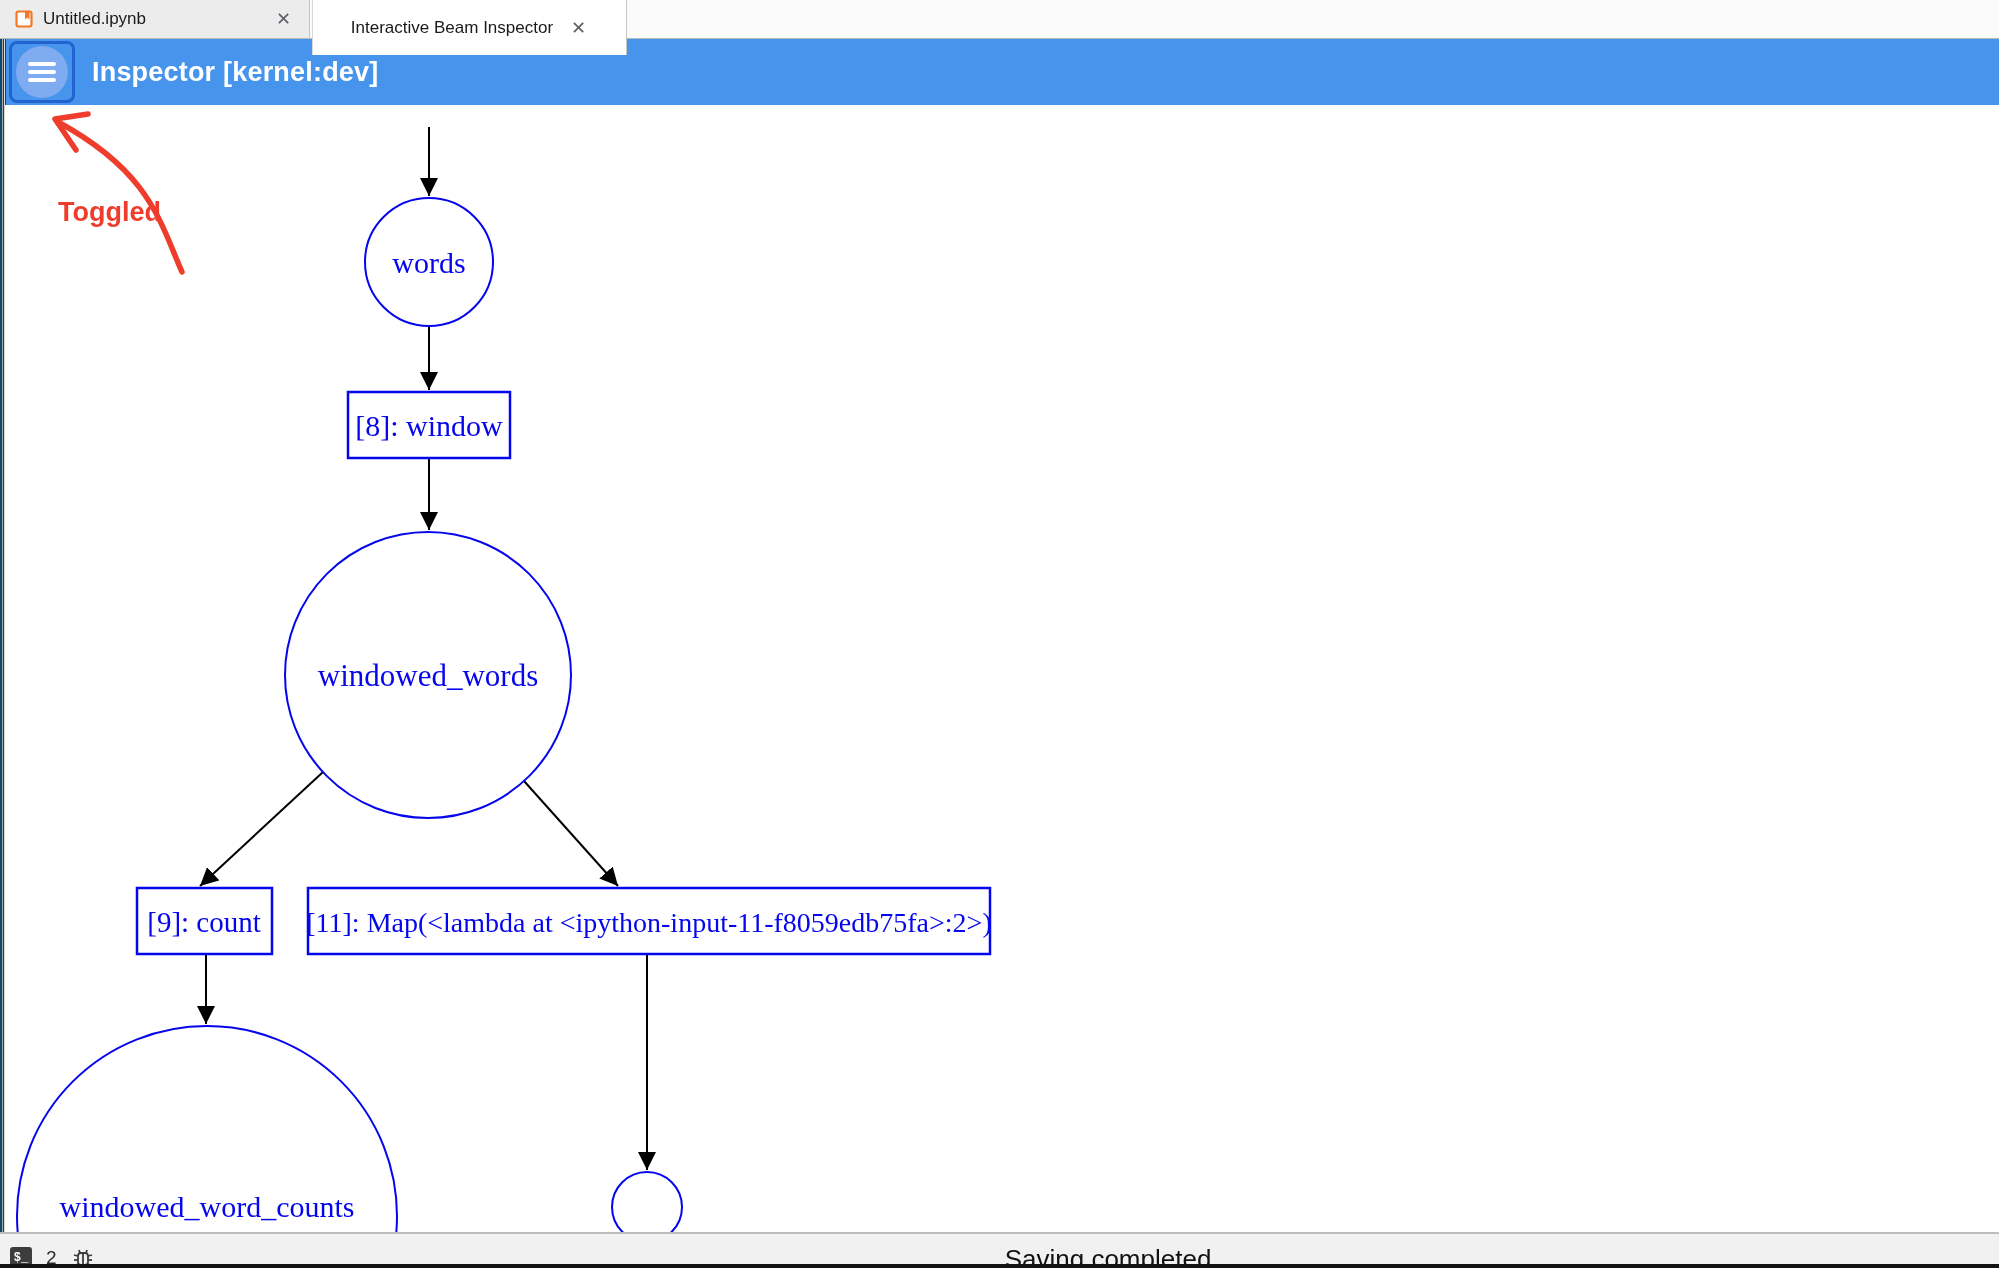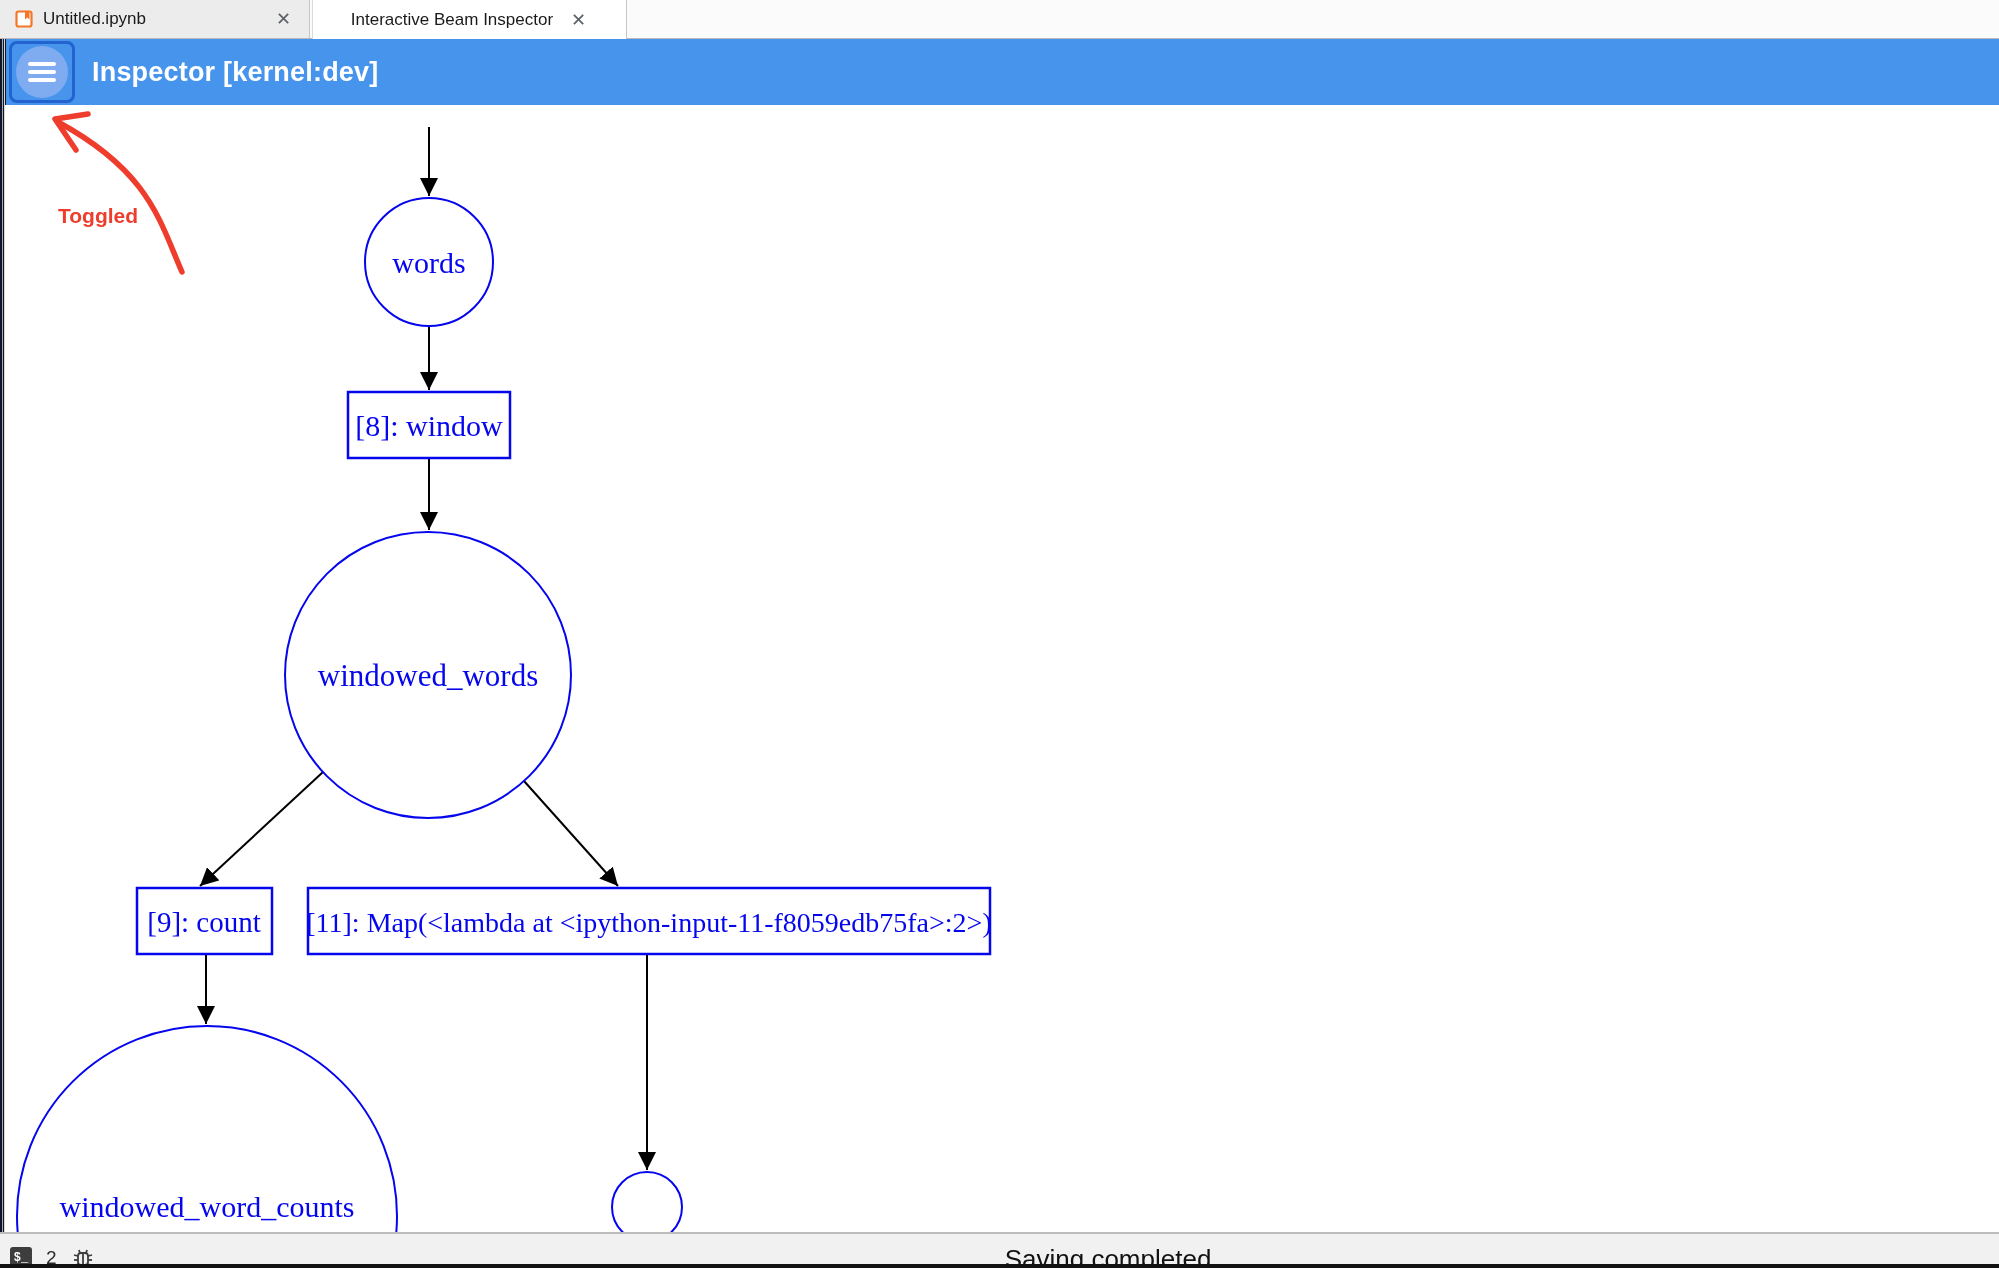--- a/index.html
+++ b/index.html
@@ -1,45 +1,45 @@
 <!DOCTYPE html>
 <html><head>
 <meta charset="utf-8">
 <style>
   * { margin:0; padding:0; box-sizing:border-box; }
   body { background:#ffffff; font-family:"Liberation Sans", sans-serif; }
-  .page { position:relative; width:1999px; height:1268px; overflow:hidden; background:#0f172a; }
+  .page { position:relative; width:1999px; height:1268px; overflow:hidden; background:#0c4a6e; }
 
   
   .tabbar { position:absolute; left:0; top:0; width:1999px; height:39px; background:#fbfbfb; }
   .tabbar-bottom-line { position:absolute; left:0; top:38px; width:1999px; height:1px; background:#b9b9b9; }
   .tab { position:absolute; top:0; height:38px; display:flex; align-items:center; font-size:17px; color:#1a1a1a; cursor:pointer; }
   .tab-notebook { left:0; width:310px; background:#ececec; border-right:1px solid #c6c6c6; padding:0 16px 0 15px; }
   .tab-notebook .tab-label { margin-left:10px; }
   .tab-notebook .spacer { flex:1; }
-  .tab-inspector { left:312px; width:315px; height:39px; background:#ffffff; border-left:1px solid #d9d9d9; border-right:1px solid #c6c6c6; z-index:2; justify-content:center; gap:16px; }
+  .tab-inspector { left:312px; width:315px; height:55px; background:#ffffff; border-left:1px solid #d9d9d9; border-right:1px solid #c6c6c6; z-index:2; justify-content:center; gap:16px; }
   .close-x { color:#5f6368; font-size:18px; line-height:1; padding:2px; }
   .nb-icon { display:inline-block; width:18px; height:18px; flex:none; }
 
   
   .header { position:absolute; left:6px; top:39px; width:1993px; height:66px; background:#4794ec; display:flex; align-items:center; }
   .menu-btn { position:absolute; left:3px; top:2px; width:66px; height:62px; background:#4794ec; border:3px solid #2263cf; border-radius:8px; display:flex; align-items:center; justify-content:center; cursor:pointer; }
   .menu-circle { width:52px; height:52px; border-radius:50%; background:#7fabf1; display:flex; flex-direction:column; align-items:center; justify-content:center; gap:4px; }
   .menu-circle .bar { width:28px; height:4px; border-radius:2px; background:#ffffff; }
   .header-title { margin-left:86px; color:#ffffff; font-size:27px; font-weight:600; letter-spacing:0.2px; }
 
   
   .edge-a { position:absolute; left:2px; top:39px; width:1px; height:1225px; background:#a9a9a9; }
   .edge-b { position:absolute; left:4px; top:39px; width:1px; height:1225px; background:#d8d8d8; }
 
   
   .content { position:absolute; left:5px; top:105px; width:1994px; height:1127px; background:#ffffff; overflow:hidden; }
   .content svg.graph { position:absolute; left:-5px; top:-105px; width:1999px; height:1268px; }
   .graph text { font-family:"Liberation Serif","DejaVu Serif",serif; fill:#0505ee; }
-  .annotation-label { position:absolute; left:53px; top:99px; color:#ee3d2c; font-size:21px; font-weight:700; }
+  .annotation-label { position:absolute; left:53px; top:92px; color:#ee3d2c; font-size:27px; font-weight:700; }
 
   
   .status-border { position:absolute; left:0; top:1232px; width:1999px; height:2px; background:#bdbdbd; }
   .statusbar { position:absolute; left:0; top:1234px; width:1999px; height:30px; background:#f1f1f1; }
   .status-left { position:absolute; left:10px; top:12px; display:flex; align-items:center; gap:14px; }
   .term-badge { width:22px; height:22px; background:#3d3d3d; border-radius:3px; color:#ffffff; font-family:"Liberation Mono","DejaVu Sans Mono",monospace; font-size:12px; font-weight:700; display:flex; align-items:center; justify-content:center; }
   .kernel-count { font-size:19px; color:#2b2b2b; }
   .status-msg { position:absolute; left:1108px; top:10px; transform:translateX(-50%); font-size:26px; color:#111111; }
   .bottom-strip { position:absolute; left:0; top:1264px; width:1999px; height:4px; background:#121212; }
 </style>

